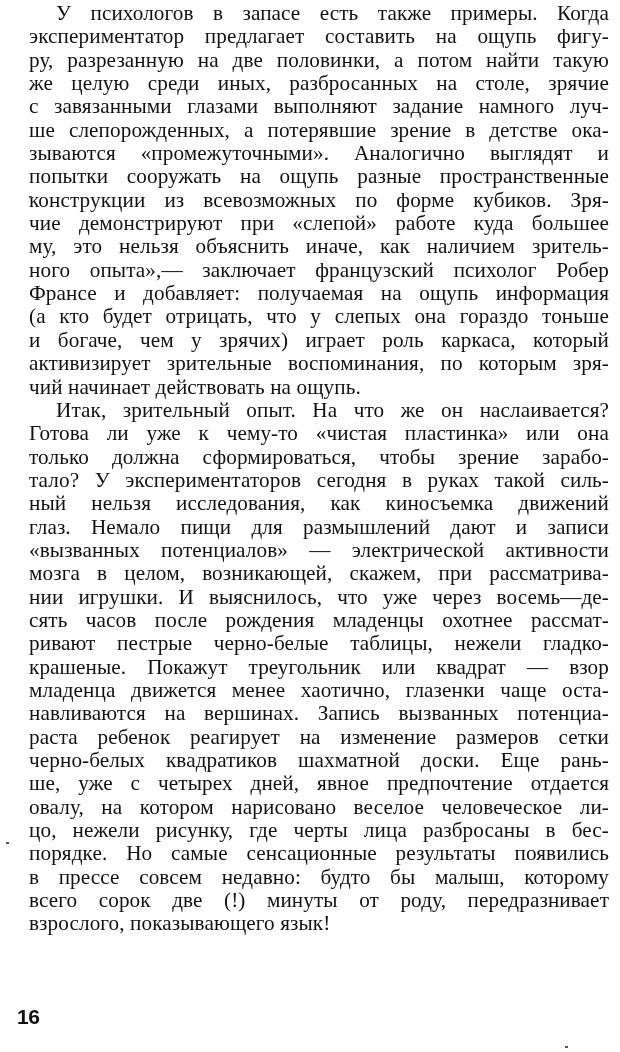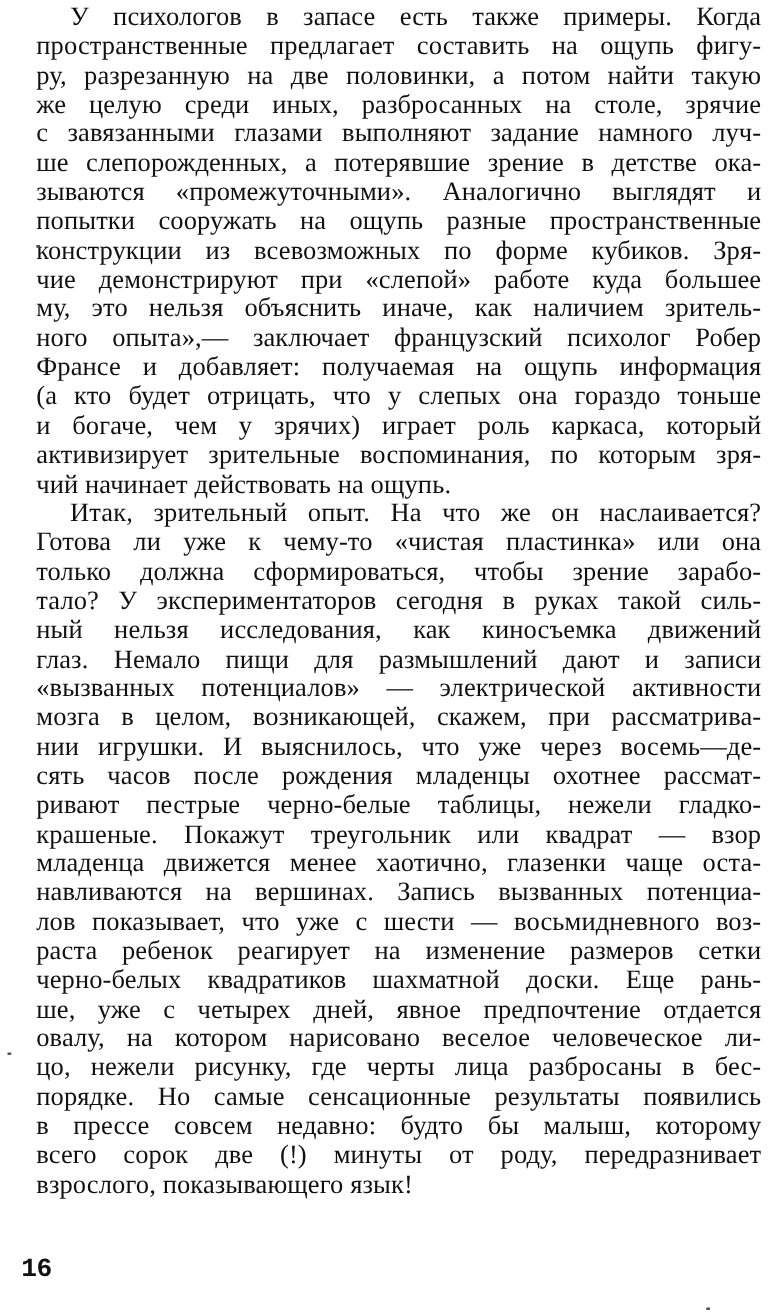--- a/index.html
+++ b/index.html
@@ -36,38 +36,38 @@
     }
     .line.last {
       text-align-last: left;
     }
     .page-number {
       position: absolute;
       left: 17px;
       top: 1005px;
       font-size: 21px;
       font-weight: bold;
-      font-family: Liberation Mono, monospace;
+      font-family: Liberation Sans, sans-serif;
       letter-spacing: -0.5px;
     }
     .speck {
       position: absolute;
       width: 3px;
       height: 2px;
       background: #555;
     }
   </style>
 </head>
 <body>
 
 <div class="page">
 
   <div>
     <span class="line indent">У психологов в запасе есть также примеры. Когда</span>
-    <span class="line">пространственные предлагает составить на ощупь фигу-</span>
+    <span class="line">экспериментатор предлагает составить на ощупь фигу-</span>
     <span class="line">ру, разрезанную на две половинки, а потом найти такую</span>
     <span class="line">же целую среди иных, разбросанных на столе, зрячие</span>
     <span class="line">с завязанными глазами выполняют задание намного луч-</span>
     <span class="line">ше слепорожденных, а потерявшие зрение в детстве ока-</span>
     <span class="line">зываются «промежуточными». Аналогично выглядят и</span>
     <span class="line">попытки сооружать на ощупь разные пространственные</span>
     <span class="line">конструкции из всевозможных по форме кубиков. Зря-</span>
     <span class="line">чие демонстрируют при «слепой» работе куда большее</span>
     <span class="line">му, это нельзя объяснить иначе, как наличием зритель-</span>
     <span class="line">ного опыта»,— заключает французский психолог Робер</span>
@@ -86,21 +86,20 @@
     <span class="line">ный нельзя исследования, как киносъемка движений</span>
     <span class="line">глаз. Немало пищи для размышлений дают и записи</span>
     <span class="line">«вызванных потенциалов» — электрической активности</span>
     <span class="line">мозга в целом, возникающей, скажем, при рассматрива-</span>
     <span class="line">нии игрушки. И выяснилось, что уже через восемь—де-</span>
     <span class="line">сять часов после рождения младенцы охотнее рассмат-</span>
     <span class="line">ривают пестрые черно-белые таблицы, нежели гладко-</span>
     <span class="line">крашеные. Покажут треугольник или квадрат — взор</span>
     <span class="line">младенца движется менее хаотично, глазенки чаще оста-</span>
     <span class="line">навливаются на вершинах. Запись вызванных потенциа-</span>
-    <span class="line">лов показывает, что уже с шести — восьмидневного воз-</span>
     <span class="line">раста ребенок реагирует на изменение размеров сетки</span>
     <span class="line">черно-белых квадратиков шахматной доски. Еще рань-</span>
     <span class="line">ше, уже с четырех дней, явное предпочтение отдается</span>
     <span class="line">овалу, на котором нарисовано веселое человеческое ли-</span>
     <span class="line">цо, нежели рисунку, где черты лица разбросаны в бес-</span>
     <span class="line">порядке. Но самые сенсационные результаты появились</span>
     <span class="line">в прессе совсем недавно: будто бы малыш, которому</span>
     <span class="line">всего сорок две (!) минуты от роду, передразнивает</span>
     <span class="line last">взрослого, показывающего язык!</span>
   </div>

